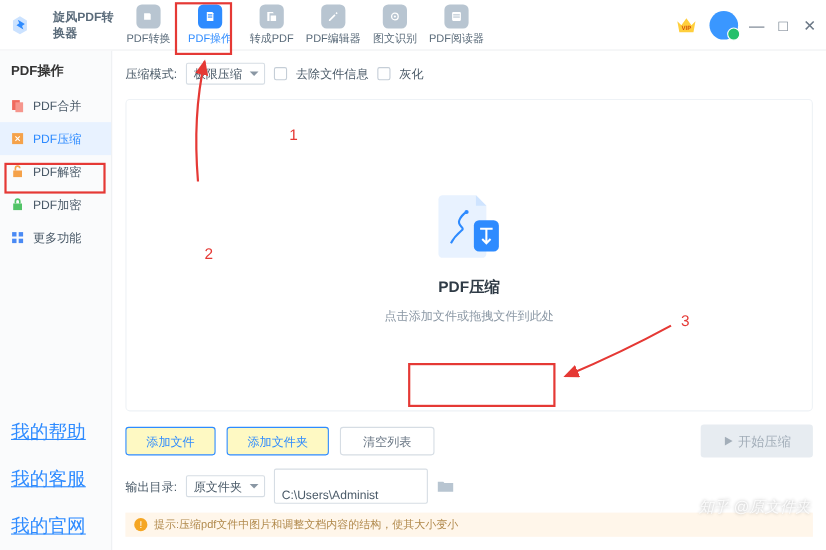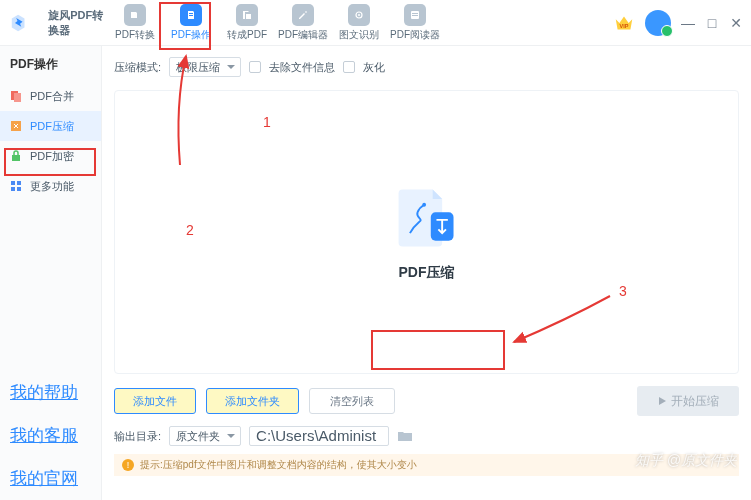--- a/index.html
+++ b/index.html
@@ -34,21 +34,21 @@
 .drop{margin-top:10px;height:284px;background:#fff;border:1px solid #eef2f6;border-radius:4px;display:flex;flex-direction:column;align-items:center;justify-content:center;gap:10px;}
 .big-ic{width:76px;height:72px;}
 .d-title{font-size:14px;font-weight:600;color:#2f3b46;}
 .d-sub{font-size:11px;color:#8a97a4;}
 .addbtn{width:124px;height:34px;background:#2e8bff;color:#fff;border:none;border-radius:4px;font-size:13px;display:flex;align-items:center;justify-content:center;gap:4px;cursor:pointer;}
 .bbar{display:flex;align-items:center;gap:10px;margin-top:12px;}
 .obtn{height:26px;padding:0 18px;border:1px solid #2e8bff;color:#2e8bff;background:#fef9c3;border-radius:3px;font-size:11px;cursor:pointer;}
 .gbtn{height:26px;padding:0 20px;border:1px solid #d6dde4;color:#6b7886;background:#fff;border-radius:3px;font-size:11px;cursor:pointer;}
 .startbtn{margin-left:auto;height:30px;padding:0 20px;background:#e7ecf1;color:#a3aeb9;border:none;border-radius:3px;font-size:12px;display:flex;align-items:center;gap:4px;cursor:pointer;}
 .outrow{display:flex;align-items:center;gap:8px;margin-top:10px;font-size:11px;color:#4a5a68;}
-.pathbox{border:1px solid #d6dde4;border-radius:2px;height:20px;padding:0 6px;font-size:15px;display:flex;align-items:flex-start;min-width:140px;color:#4a5a68;}
+.pathbox{border:1px solid #d6dde4;border-radius:2px;height:32px;padding:0 6px;font-size:11px;display:flex;align-items:flex-end;min-width:140px;color:#4a5a68;}
 .tip{margin-top:8px;height:22px;background:#fff6ea;display:flex;align-items:center;gap:6px;padding:0 8px;font-size:10px;color:#b0884a;}
 .tipic{width:12px;height:12px;background:#f5a623;border-radius:50%;color:#fff;font-size:9px;line-height:12px;text-align:center;}
 .hl{position:absolute;border:2px solid #e53935;pointer-events:none;}
 .num{position:absolute;color:#e53935;font-size:14px;font-weight:400;pointer-events:none;}
 .arrow{position:absolute;pointer-events:none;}
 .wm{position:absolute;right:14px;bottom:30px;font-size:14px;color:rgba(255,255,255,0.85);text-shadow:0 0 3px rgba(0,0,0,0.3);font-style:italic;}
 </style>
 </head>
 <body>
 
@@ -140,20 +140,29 @@
         <span>PDF合并</span>
       </div>
     <div class="sitem active">
         <span class="sic">
           <svg width="14" height="14">
             <rect fill="#f5a24a" x="2" y="2" width="10" height="10"></rect>
             <path stroke="#fff" stroke-width="1" d="M5 5l4 4M9 5l-4 4"></path>
           </svg>
         </span>
         <span>PDF压缩</span>
+      </div>
+    <div class="sitem">
+        <span class="sic">
+          <svg width="14" height="14">
+            <rect fill="#f5a24a" x="3" y="6" width="8" height="6"></rect>
+            <path fill="none" stroke="#f5a24a" stroke-width="1.5" d="M5 6V4a2 2 0 014 0"></path>
+          </svg>
+        </span>
+        <span>PDF解密</span>
       </div>
     <div class="sitem">
         <span class="sic">
           <svg width="14" height="14">
             <rect fill="#52c467" x="3" y="6" width="8" height="6"></rect>
             <path fill="none" stroke="#52c467" stroke-width="1.5" d="M5 6V4a2 2 0 014 0v2"></path>
           </svg>
         </span>
         <span>PDF加密</span>
       </div>
@@ -190,20 +199,21 @@
     <div class="drop">
       <svg class="big-ic" viewBox="0 0 80 76">
         <path fill="#e8f2ff" d="M14 8h32l10 10v46a4 4 0 01-4 4H14a4 4 0 01-4-4V12a4 4 0 014-4z"></path>
         <path fill="#cfe4ff" d="M46 8l10 10H46z"></path>
         <path fill="none" stroke="#2e8bff" stroke-width="2" d="M22 54c4-8 9-11 11-13s-5-4-3-9 7-8 7-8"></path>
         <circle fill="#2e8bff" cx="37" cy="24" r="2"></circle>
         <rect fill="#2e8bff" x="44" y="32" width="24" height="30" rx="5"></rect>
         <path stroke="#fff" stroke-width="2" fill="none" d="M50 40h12M56 40v14m-4-4l4 4 4-4"></path>
       </svg>
       <div class="d-title">PDF压缩</div>
+      <div class="d-sub">点击添加文件或拖拽文件到此处</div>
     </div>
 
     <div class="bbar">
       <button class="obtn">添加文件</button>
       <button class="obtn">添加文件夹</button>
       <button class="gbtn">清空列表</button>
       <button class="startbtn">
         <svg width="10" height="10" viewBox="0 0 10 10">
             <path fill="#a3aeb9" d="M2 1l7 4-7 4z"></path>
           </svg>

